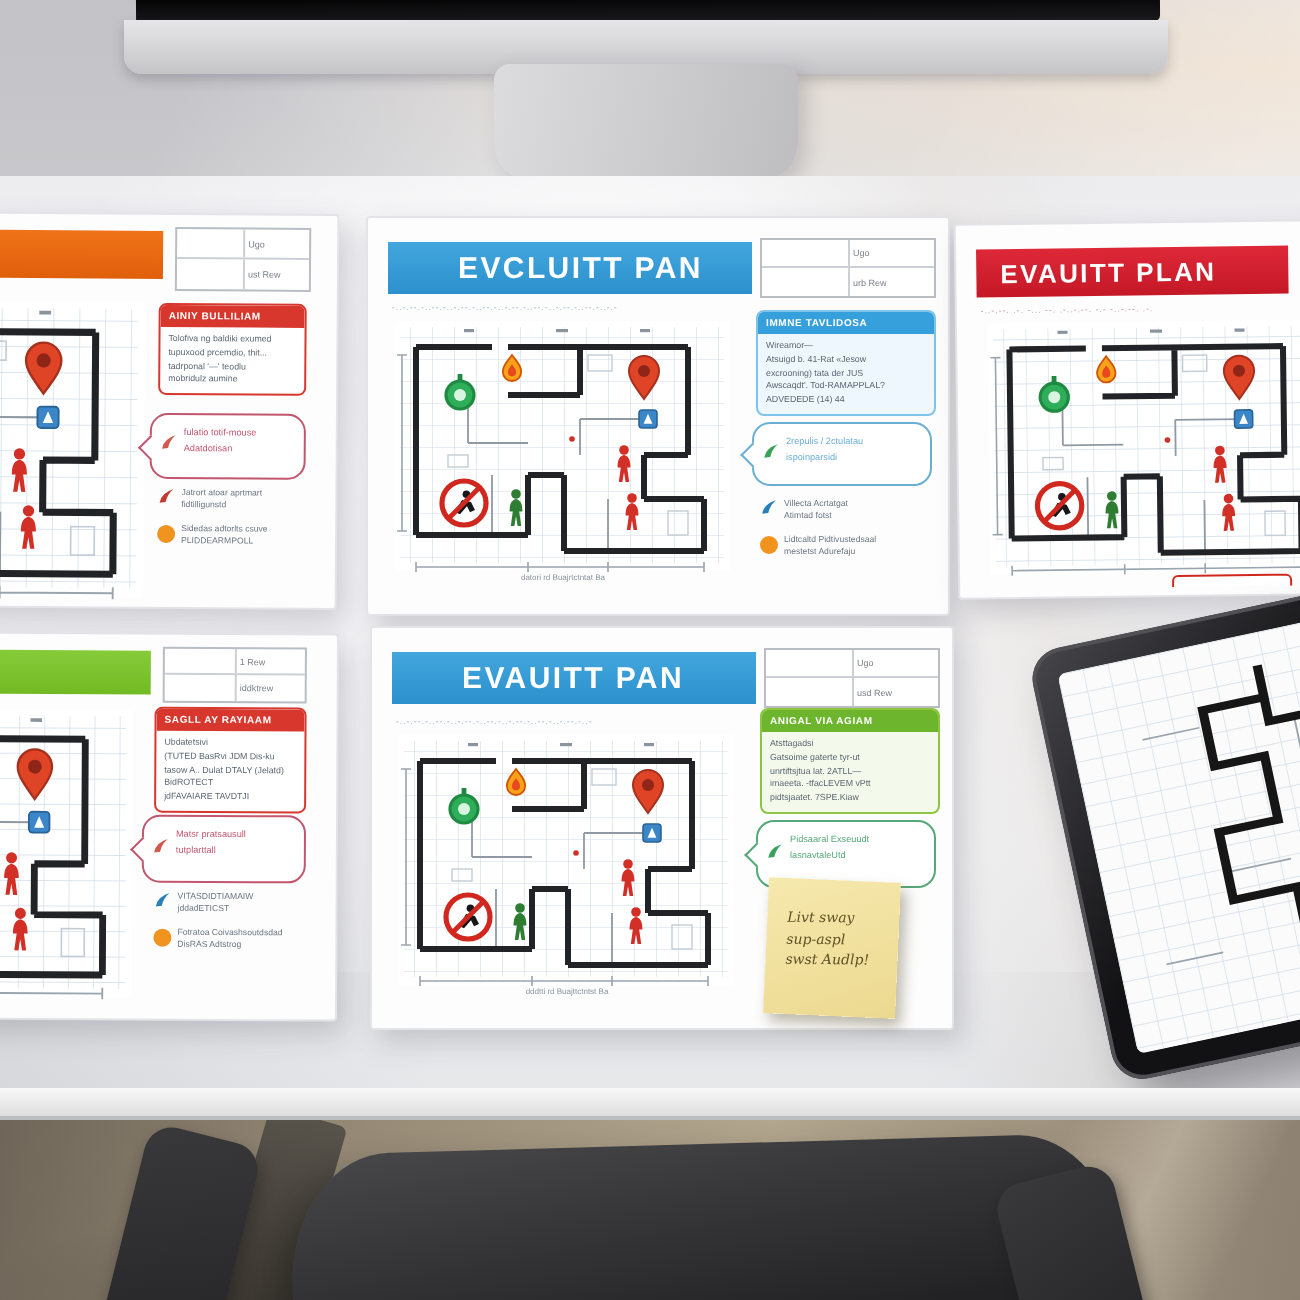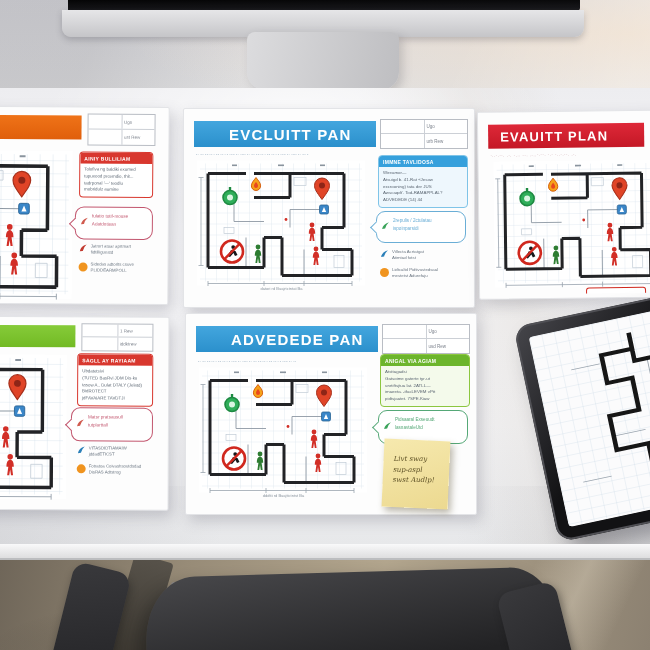--- a/index.html
+++ b/index.html
@@ -427,21 +427,21 @@
         <div class="ltxt">
             <div>Fotratoa Coivashsoutdsdad</div>
             <div>DisRAS Adtstrog</div>
           </div>
       </div>
     </div>
   </div>
 
   <div class="doc doc-bc">
     <div class="hdr hdr-blue">
-      <span>ADVEDEDE PAN</span>
+      <span>EVAUITT PAN</span>
     </div>
     <div class="tblock">
       <div class="tb-row">
           <span class="tb-cell"></span>
           <span class="tb-cell">Ugo</span>
         </div>
       <div class="tb-row">
           <span class="tb-cell"></span>
           <span class="tb-cell">usd Rew</span>
         </div>

